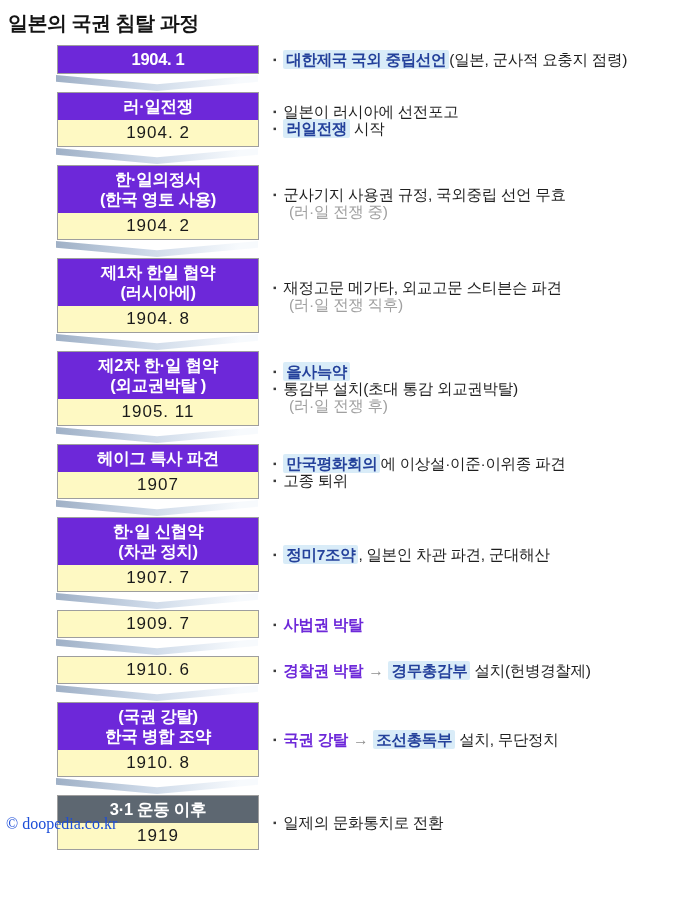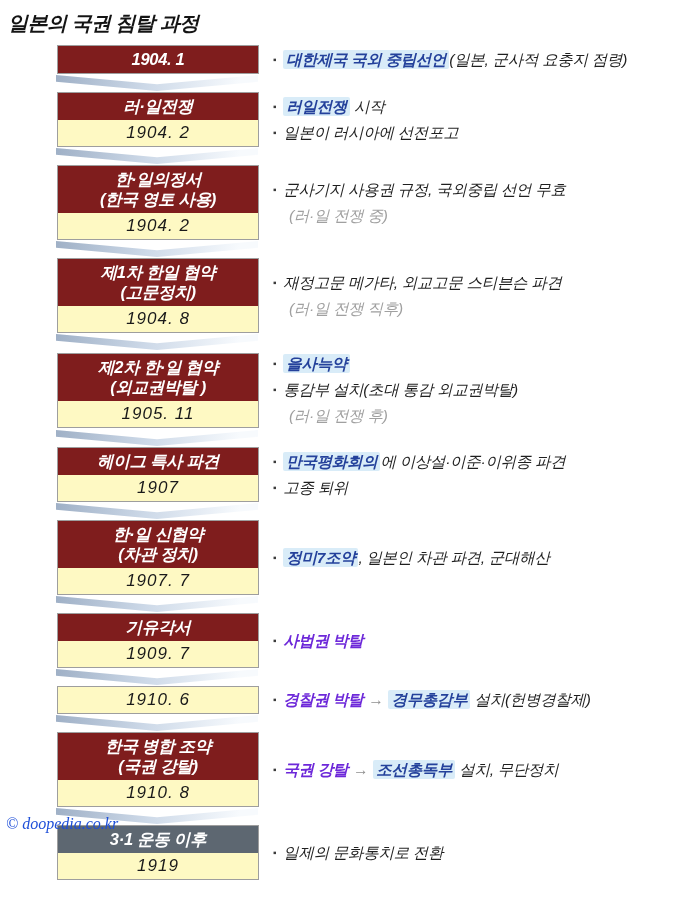--- a/index.html
+++ b/index.html
@@ -1,41 +1,41 @@
 <!DOCTYPE html>
 <html><head>
 <meta charset="utf-8">
 <style>
   html,body { margin:0; padding:0; background:#ffffff; }
   .page {
     position:relative; width:690px; height:900px; overflow:hidden;
-    font-family:"Liberation Sans","DejaVu Sans",sans-serif; background:#fff;font-style:italic;
+    font-family:"Liberation Sans","DejaVu Sans",sans-serif; background:#fff;
   }
   .page-title {
     margin:10px 0 0 8px; font-size:20px; font-weight:bold; color:#141414;
     letter-spacing:-0.5px;
   }
   .timeline { margin-top:8px; }
   .stage { display:flex; align-items:center; }
   .box { width:200px; border:1px solid #9e9e9e; background:#fff; flex:0 0 auto; margin-left:57px; }
   .box-header {
-    background:#7f1d1d; color:#ffffff; font-weight:bold; text-align:center;
+    background:#6d28d9; color:#ffffff; font-weight:bold; text-align:center;
     font-size:16.5px; line-height:20px; padding:3px 2px 4px; letter-spacing:-0.3px;
   }
   .variant-gray .box-header { background:#5d6771; }
   .box-date {
     background:#fef9c3; color:#1a1a1a; text-align:center;
     font-size:17px; line-height:20px; padding:3px 0; letter-spacing:1px;
   }
   .chevron {
     width:202px; height:16px; margin:1px 0 1px 56px;
     background:linear-gradient(100deg,#9fb0c6 0%,#cdd9e8 45%,#f7fafd 90%);
     clip-path:polygon(0 0,50% 58%,100% 0,100% 42%,50% 100%,0 42%);
   }
-  .desc { margin-left:14px; font-size:15.5px; line-height:26px; color:#1f1f1f; letter-spacing:-0.3px; }
+  .desc { margin-left:14px; font-size:15.5px; line-height:17px; color:#1f1f1f; letter-spacing:-0.3px; }
   .line { white-space:nowrap; }
   .line.no-bullet { padding-left:16px; }
   .bullet { display:inline-block; font-size:10px; vertical-align:2px; margin-right:7px; color:#3c3c3c; }
   .seg { }
   .s-plain { color:#1f1f1f; }
   .s-hl { color:#24419b; font-weight:bold; background:#d9ecf8; padding:1px 3px; border-radius:2px; }
   .s-red { color:#6d28d9; font-weight:bold; }
   .s-gray { color:#a0a0a0; }
   .s-arrow { color:#8f8f8f; padding:0 5px; }
   .watermark {
@@ -62,22 +62,22 @@
       </div>
       <div class="chevron"></div>
       <div class="stage">
         <div class="box">
           <div class="box-header">
             <div class="box-header-line">러·일전쟁</div>
           </div>
           <div class="box-date">1904. 2</div>
         </div>
         <div class="desc">
+          <div class="line"><span class="bullet">▪</span><span class="seg s-plain">일본이 러시아에 선전포고</span></div>
           <div class="line"><span class="bullet">▪</span><span class="seg s-hl">러일전쟁</span><span class="seg s-plain"> 시작</span></div>
-          <div class="line"><span class="bullet">▪</span><span class="seg s-plain">일본이 러시아에 선전포고</span></div>
         </div>
       </div>
       <div class="chevron"></div>
       <div class="stage">
         <div class="box">
           <div class="box-header">
             <div class="box-header-line">한·일의정서</div>
             <div class="box-header-line">(한국 영토 사용)</div>
           </div>
           <div class="box-date">1904. 2</div>
@@ -85,21 +85,21 @@
         <div class="desc">
           <div class="line"><span class="bullet">▪</span><span class="seg s-plain">군사기지 사용권 규정, 국외중립 선언 무효</span></div>
           <div class="line no-bullet"><span class="seg s-gray">(러·일 전쟁 중)</span></div>
         </div>
       </div>
       <div class="chevron"></div>
       <div class="stage">
         <div class="box">
           <div class="box-header">
             <div class="box-header-line">제1차 한일 협약</div>
-            <div class="box-header-line">(고문정치)</div>
+            <div class="box-header-line">(러시아에)</div>
           </div>
           <div class="box-date">1904. 8</div>
         </div>
         <div class="desc">
           <div class="line"><span class="bullet">▪</span><span class="seg s-plain">재정고문 메가타, 외교고문 스티븐슨 파견</span></div>
           <div class="line no-bullet"><span class="seg s-gray">(러·일 전쟁 직후)</span></div>
         </div>
       </div>
       <div class="chevron"></div>
       <div class="stage">
@@ -138,44 +138,41 @@
           </div>
           <div class="box-date">1907. 7</div>
         </div>
         <div class="desc">
           <div class="line"><span class="bullet">▪</span><span class="seg s-hl">정미7조약</span><span class="seg s-plain">, 일본인 차관 파견, 군대해산</span></div>
         </div>
       </div>
       <div class="chevron"></div>
       <div class="stage">
         <div class="box">
-          <div class="box-header">
-            <div class="box-header-line">기유각서</div>
-          </div>
           <div class="box-date">1909. 7</div>
         </div>
         <div class="desc">
           <div class="line"><span class="bullet">▪</span><span class="seg s-red">사법권 박탈</span></div>
         </div>
       </div>
       <div class="chevron"></div>
       <div class="stage">
         <div class="box">
           <div class="box-date">1910. 6</div>
         </div>
         <div class="desc">
           <div class="line"><span class="bullet">▪</span><span class="seg s-red">경찰권 박탈</span><span class="seg s-arrow">→</span><span class="seg s-hl">경무총감부</span><span class="seg s-plain"> 설치(헌병경찰제)</span></div>
         </div>
       </div>
       <div class="chevron"></div>
       <div class="stage">
         <div class="box">
           <div class="box-header">
+            <div class="box-header-line">(국권 강탈)</div>
             <div class="box-header-line">한국 병합 조약</div>
-            <div class="box-header-line">(국권 강탈)</div>
           </div>
           <div class="box-date">1910. 8</div>
         </div>
         <div class="desc">
           <div class="line"><span class="bullet">▪</span><span class="seg s-red">국권 강탈</span><span class="seg s-arrow">→</span><span class="seg s-hl">조선총독부</span><span class="seg s-plain"> 설치, 무단정치</span></div>
         </div>
       </div>
       <div class="chevron"></div>
       <div class="stage">
         <div class="box variant-gray">

